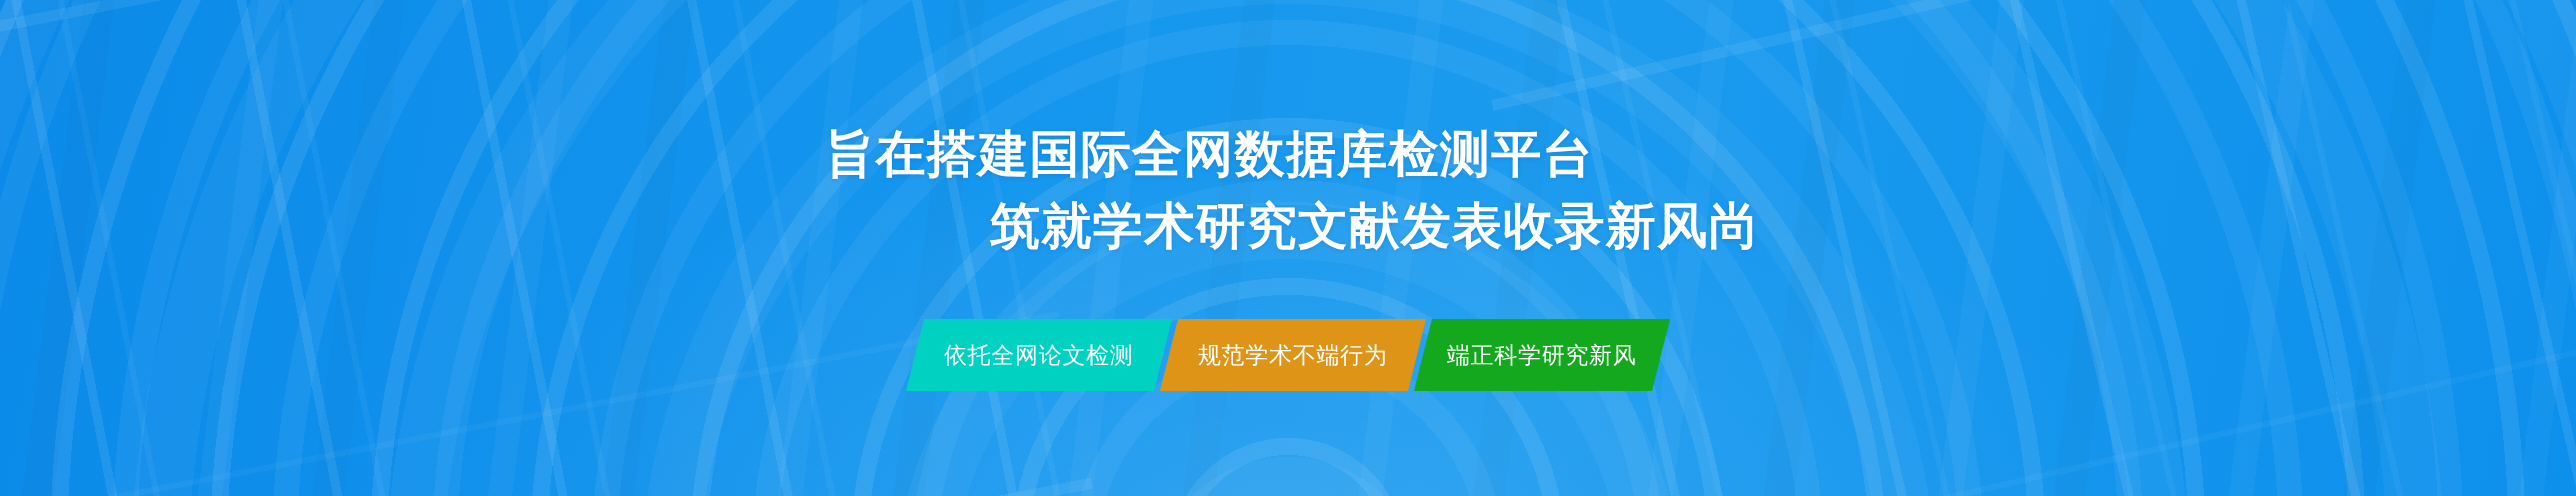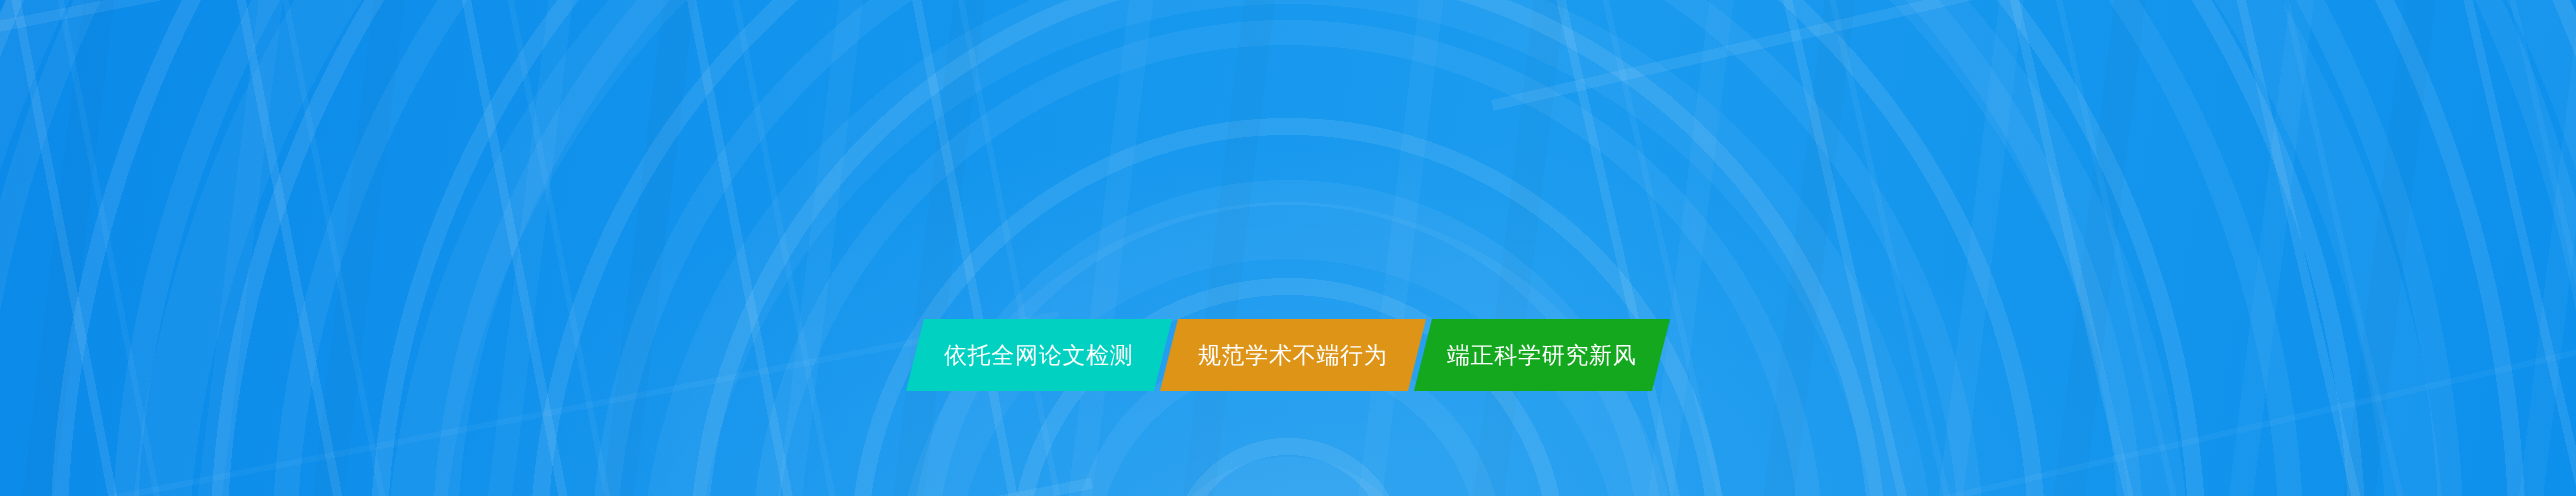--- a/index.html
+++ b/index.html
@@ -169,20 +169,24 @@
   <div class="bg-base"></div>
   <div class="bg-arcs2"></div>
   <div class="bg-arcs"></div>
   <div class="bg-grid left"></div>
   <div class="bg-grid right"></div>
   <div class="bg-bands"></div>
   <div class="bg-vignette"></div>
 
   <div class="content">
 
+    <div class="headline">
+      <span class="line l1">旨在搭建国际全网数据库检测平台</span>
+      <span class="line l2">筑就学术研究文献发表收录新风尚</span>
+    </div>
 
     <div class="badge-strip">
       <div class="badge b1" style="background: rgb(0, 209, 193);">
         <span>依托全网论文检测</span>
       </div>
       <div class="badge b2" style="background: rgb(221, 148, 23);">
         <span>规范学术不端行为</span>
       </div>
       <div class="badge b3" style="background: rgb(19, 168, 29);">
         <span>端正科学研究新风</span>

